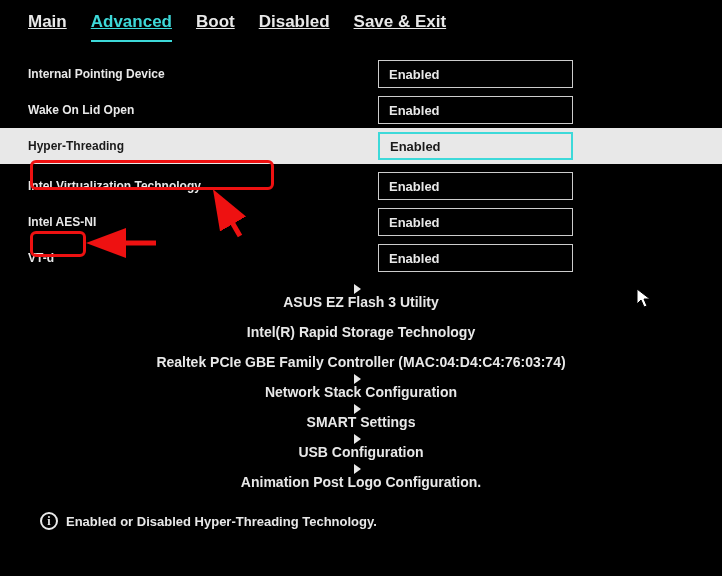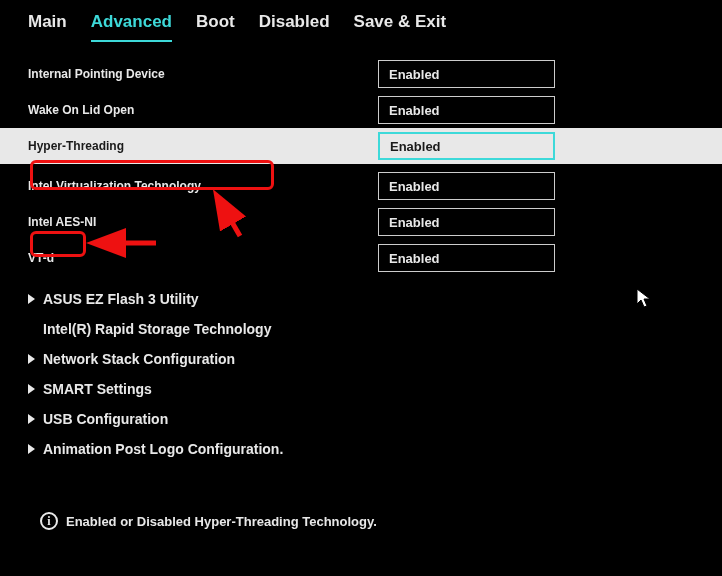--- a/index.html
+++ b/index.html
@@ -16,20 +16,21 @@
       display: flex;
       gap: 24px;
       padding: 12px 28px 0;
     }
     .tab {
       font-size: 17px;
       font-weight: bold;
       color: #e8e8e8;
       padding-bottom: 8px;
       cursor: pointer;
+      text-decoration: underline;
     }
     .tab.active {
       color: #3dd9d9;
       border-bottom: 2px solid #3dd9d9;
     }
     .content {
       padding: 14px 28px 0;
     }
     .row {
       display: flex;
@@ -46,21 +47,21 @@
     .label {
       flex: 0 0 350px;
       font-size: 12px;
       font-weight: bold;
       color: #e8e8e8;
       display: flex;
       align-items: center;
     }
     .row.highlighted .label { color: #1a1a1a; }
     .dropdown {
-      width: 177px;
+      width: 195px;
       height: 28px;
       border: 1px solid #ccc;
       background: transparent;
       color: #e8e8e8;
       font-size: 13px;
       font-weight: bold;
       padding: 0 10px;
       display: flex;
       align-items: center;
       cursor: pointer;
@@ -71,20 +72,21 @@
       color: #1a1a1a;
     }
     .submenu-row {
       display: flex;
       align-items: center;
       min-height: 30px;
       font-size: 14px;
       font-weight: bold;
       color: #e8e8e8;
       cursor: pointer;
+      flex-direction: column;
     }
     .arrow {
       display: inline-block;
       width: 0; height: 0;
       border-top: 5px solid transparent;
       border-bottom: 5px solid transparent;
       border-left: 7px solid #e8e8e8;
       margin-right: 8px;
     }
     .submenu-row.noexpand .arrow { visibility: hidden; }
@@ -172,20 +174,24 @@
 
   <div style="height:8px"></div>
 
   <div class="submenu-row">
     <span class="arrow"></span>
     <span>ASUS EZ Flash 3 Utility</span>
   </div>
   <div class="submenu-row noexpand">
     <span class="arrow"></span>
     <span>Intel(R) Rapid Storage Technology</span>
+  </div>
+  <div class="submenu-row noexpand">
+    <span class="arrow"></span>
+    <span>Realtek PCIe GBE Family Controller (MAC:04:D4:C4:76:03:74)</span>
   </div>
   <div class="submenu-row">
     <span class="arrow"></span>
     <span>Network Stack Configuration</span>
   </div>
   <div class="submenu-row">
     <span class="arrow"></span>
     <span>SMART Settings</span>
   </div>
   <div class="submenu-row">

